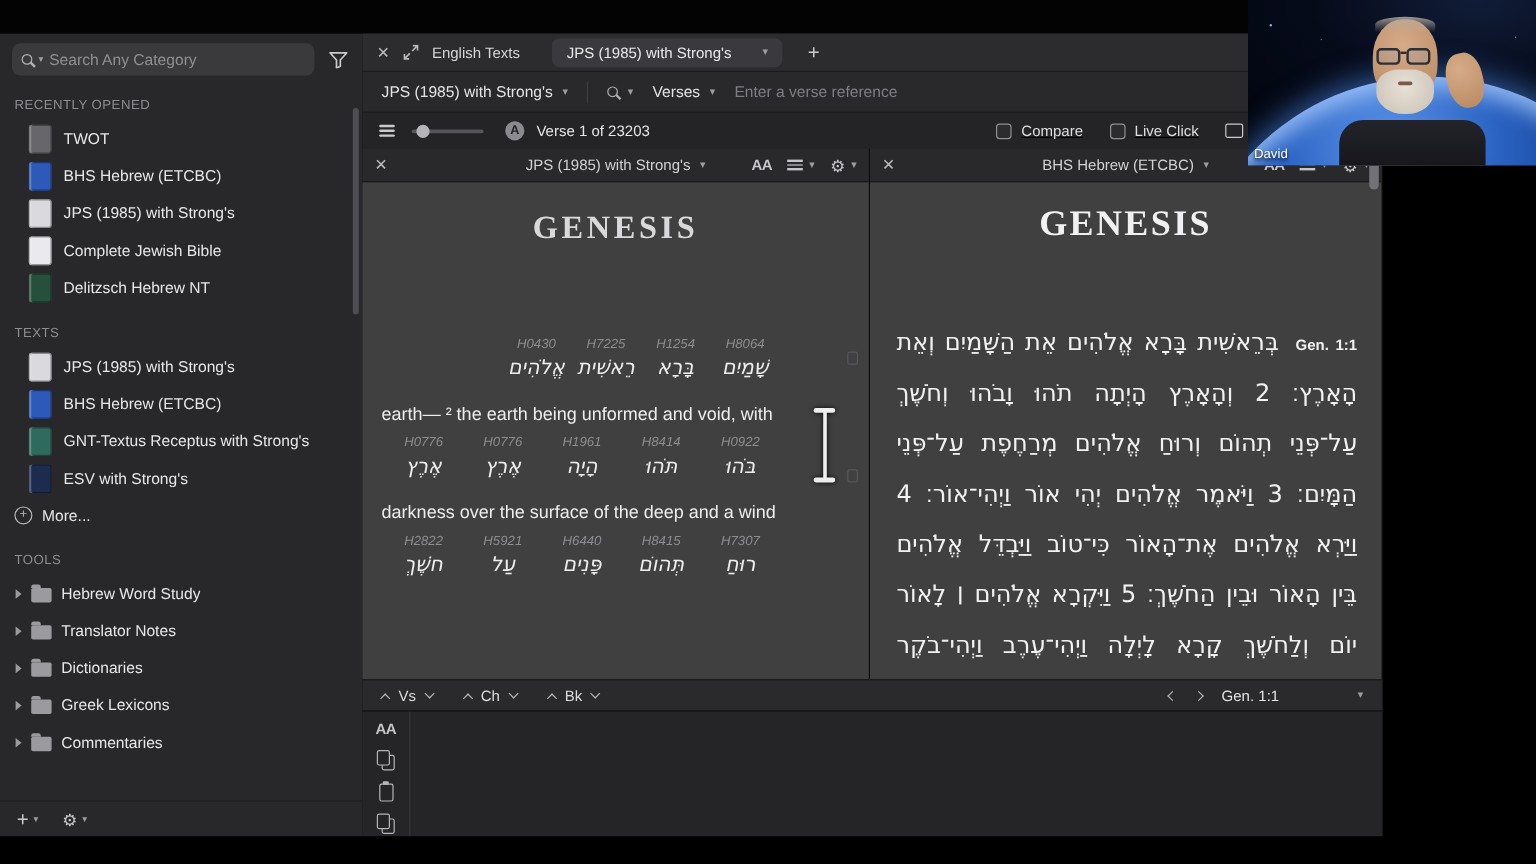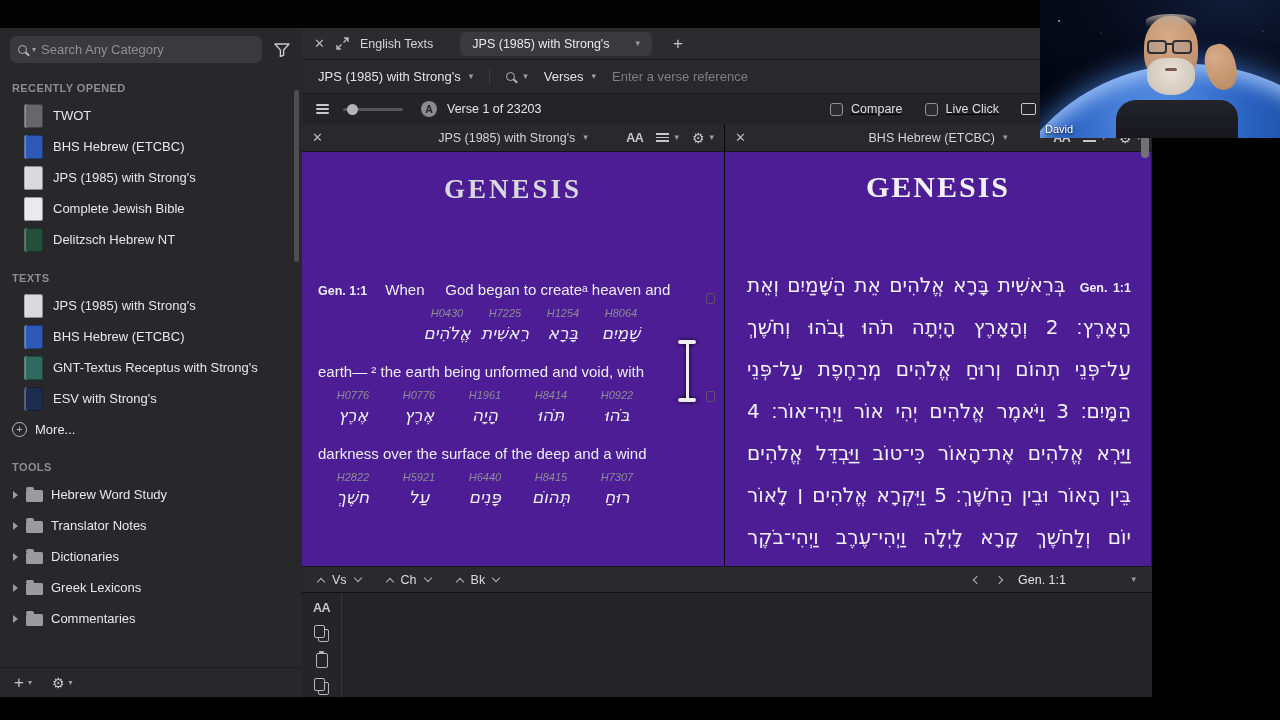--- a/index.html
+++ b/index.html
@@ -13,21 +13,21 @@
 
   
   .sidebar { position:absolute; left:0; top:28px; width:302px; height:669px; background:#28282a; }
   .search-row { display:flex; align-items:center; padding:8px 12px 2px 10px; gap:12px; }
   .search-box { flex:1; height:27px; background:#3a3a3d; border-radius:7px; display:flex; align-items:center; padding:0 8px; gap:5px; }
   .search-box input { flex:1; background:transparent; border:none; outline:none; color:#e8e8ea; font-size:13px; font-family:inherit; min-width:0; }
   .search-box input::placeholder { color:#8f8f94; }
   .mag { width:9px; height:9px; border:1.6px solid #b2b2b7; border-radius:50%; position:relative; flex:none; }
   .mag::after { content:""; position:absolute; width:5px; height:1.6px; background:#b2b2b7; transform:rotate(45deg); right:-4px; bottom:-2px; }
   .tiny-caret { font-size:8px; color:#9d9da2; }
-  .section-title { margin:17px 0 6px 12px; font-size:11px; font-weight:700; letter-spacing:.4px; color:#8d8d92; }
+  .section-title { margin:17px 0 6px 12px; font-size:11px; font-weight:400; letter-spacing:.4px; color:#8d8d92; }
   .lib-item { display:flex; align-items:center; gap:10px; height:31px; padding-left:24px; color:#e7e7e9; font-size:13px; cursor:default; }
   .book-icon { width:19px; height:24px; border-radius:2.5px; box-shadow: inset 2px 0 0 rgba(255,255,255,.28), inset 0 0 0 1px rgba(0,0,0,.35); flex:none; }
   .lib-label { white-space:nowrap; overflow:hidden; text-overflow:ellipsis; }
   .more-item { display:flex; align-items:center; gap:8px; height:30px; padding-left:12px; color:#e7e7e9; font-size:13px; }
   .plus-circle { width:15px; height:15px; border-radius:50%; border:1.5px solid #b9b9be; color:#b9b9be; display:flex; align-items:center; justify-content:center; font-size:11px; line-height:1; flex:none; }
   .tool-item { display:flex; align-items:center; gap:8px; height:31px; padding-left:13px; color:#e7e7e9; font-size:13px; }
   .tri { width:0; height:0; border-left:5px solid #9a9a9f; border-top:4px solid transparent; border-bottom:4px solid transparent; flex:none; }
   .folder { width:17px; height:12px; background:#9a9a9f; border-radius:1.5px; position:relative; flex:none; margin-top:2px; }
   .folder::before { content:""; position:absolute; top:-3px; left:0; width:8px; height:3px; background:#9a9a9f; border-radius:2px 2px 0 0; }
   .sidebar-scrollbar { position:absolute; right:3px; top:62px; width:5px; height:172px; background:#5b5b60; border-radius:3px; opacity:.75; }
@@ -68,21 +68,21 @@
   .pane { position:relative; height:100%; }
   .pane.left { width:423px; border-right:1px solid #0b0b0d; }
   .pane.right { width:426px; }
   .pane-header { height:28px; background:#29292c; border-bottom:1px solid #161618; position:relative; display:flex; align-items:center; padding:0 10px; }
   .pane-title { position:absolute; left:50%; transform:translateX(-50%); display:flex; align-items:center; gap:8px; color:#d2d2d5; font-size:12.5px; white-space:nowrap; }
   .pane-tools { margin-left:auto; display:flex; align-items:center; gap:5px; color:#c6c6cb; }
   .aa { font-size:12.5px; color:#c6c6cb; font-weight:600; letter-spacing:-.5px; }
   .lines-icon { width:13px; display:flex; flex-direction:column; gap:2px; margin-left:8px; }
   .lines-icon i { display:block; height:1.5px; background:#c6c6cb; }
   .pane-tools .gear-glyph { margin-left:8px; }
-  .pane-content { position:absolute; top:28px; left:0; right:0; bottom:0; background:#4c1d95; overflow:hidden; }
+  .pane-content { position:absolute; top:28px; left:0; right:0; bottom:0; background:#404040; overflow:hidden; }
   .book-title { font-family:"Liberation Serif",serif; text-align:center; color:#d9d9db; font-size:27px; letter-spacing:3px; font-weight:600; margin-top:22px; }
   .pane.right .book-title { color:#f1f1f3; font-size:30px; font-weight:700; letter-spacing:2px; margin-top:18px; }
 
   .blocks { margin-top:76px; padding:0 16px; }
   .eng { font-size:15px; color:#ededef; white-space:pre-wrap; }
   .eng .vref { font-weight:700; font-size:12.5px; margin-right:18px; }
   .words { display:flex; margin:9px 0 20px 0;font-style:italic; }
   .words.indent { padding-left:100px; }
   .words.shallow { padding-left:2px; }
   .wcol { width:58px; display:flex; flex-direction:column; align-items:center; flex:none; }
@@ -328,21 +328,20 @@
             <span class="caret">▾</span>
             <span class="gear-glyph">⚙</span>
             <span class="caret">▾</span>
           </div>
         </div>
         <div class="pane-content">
           <h1 class="book-title">GENESIS</h1>
           <div class="blocks">
 
             <div class="block">
-              <div class="eng"><span class="vref">Gen. 1:1</span><span>When     God began to createᵃ heaven and</span></div>
               <div class="words indent">
                 <div class="wcol">
                     <span class="strongs">H0430</span>
                     <span class="hebword">אֱלֹהִים</span>
                   </div>
                 <div class="wcol">
                     <span class="strongs">H7225</span>
                     <span class="hebword">רֵאשִׁית</span>
                   </div>
                 <div class="wcol">

